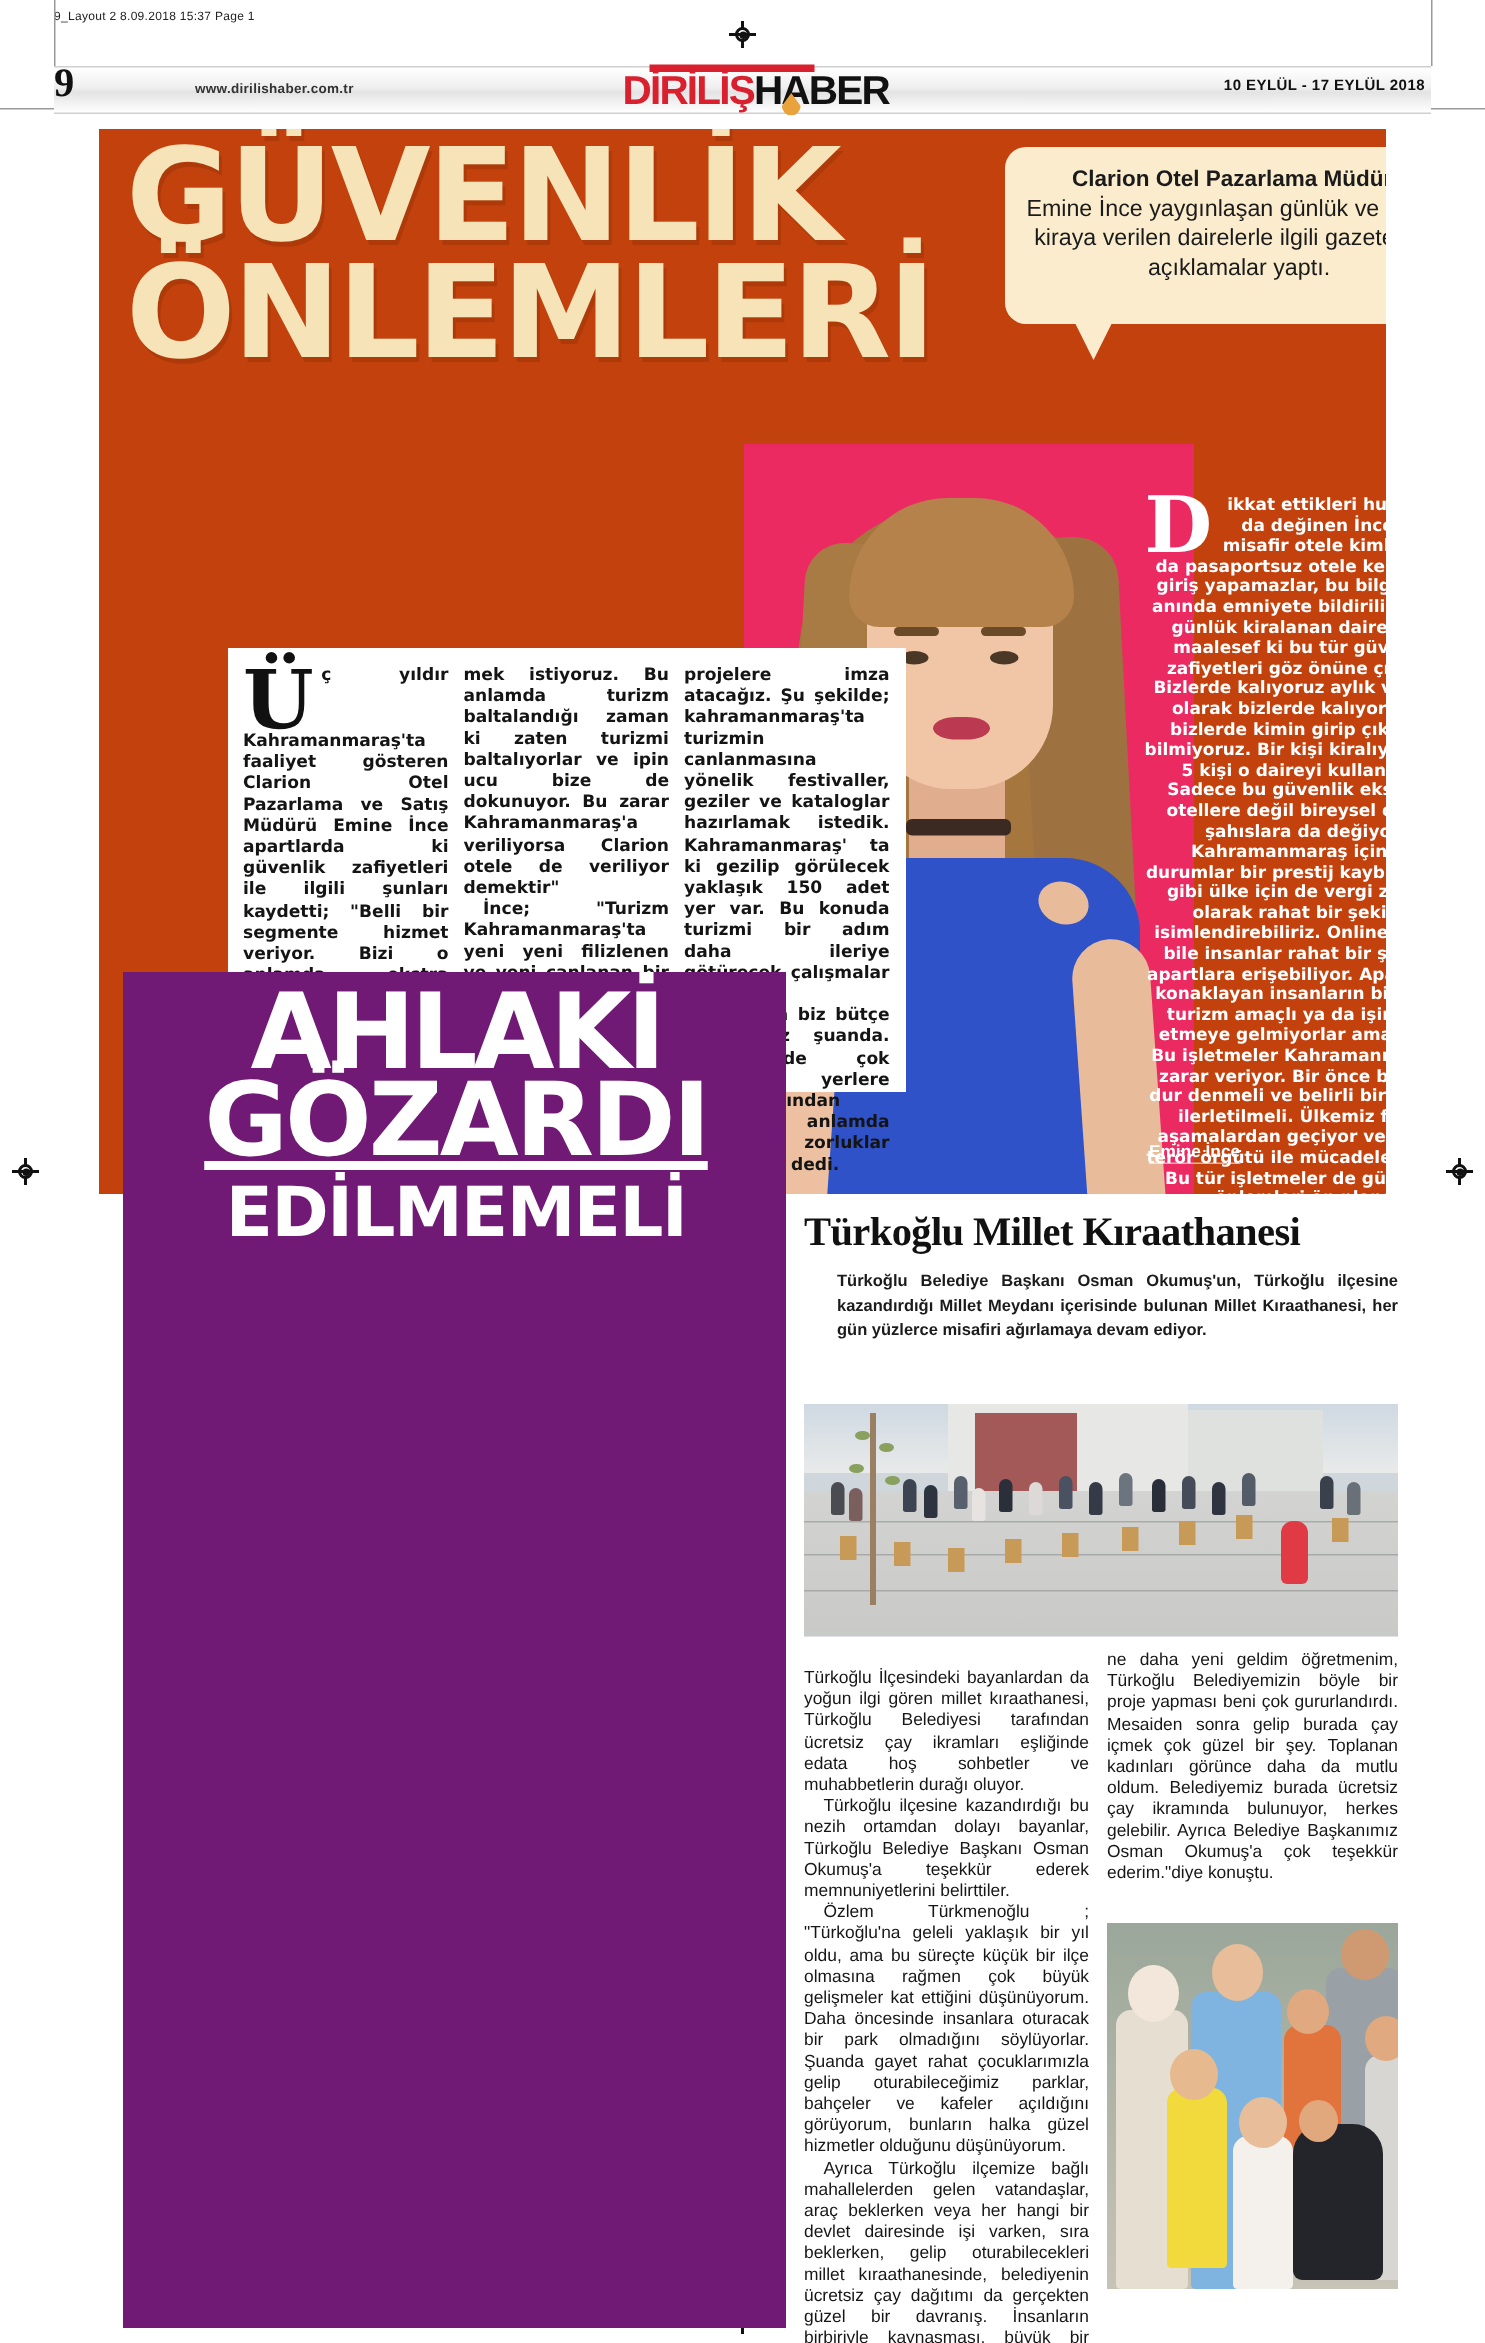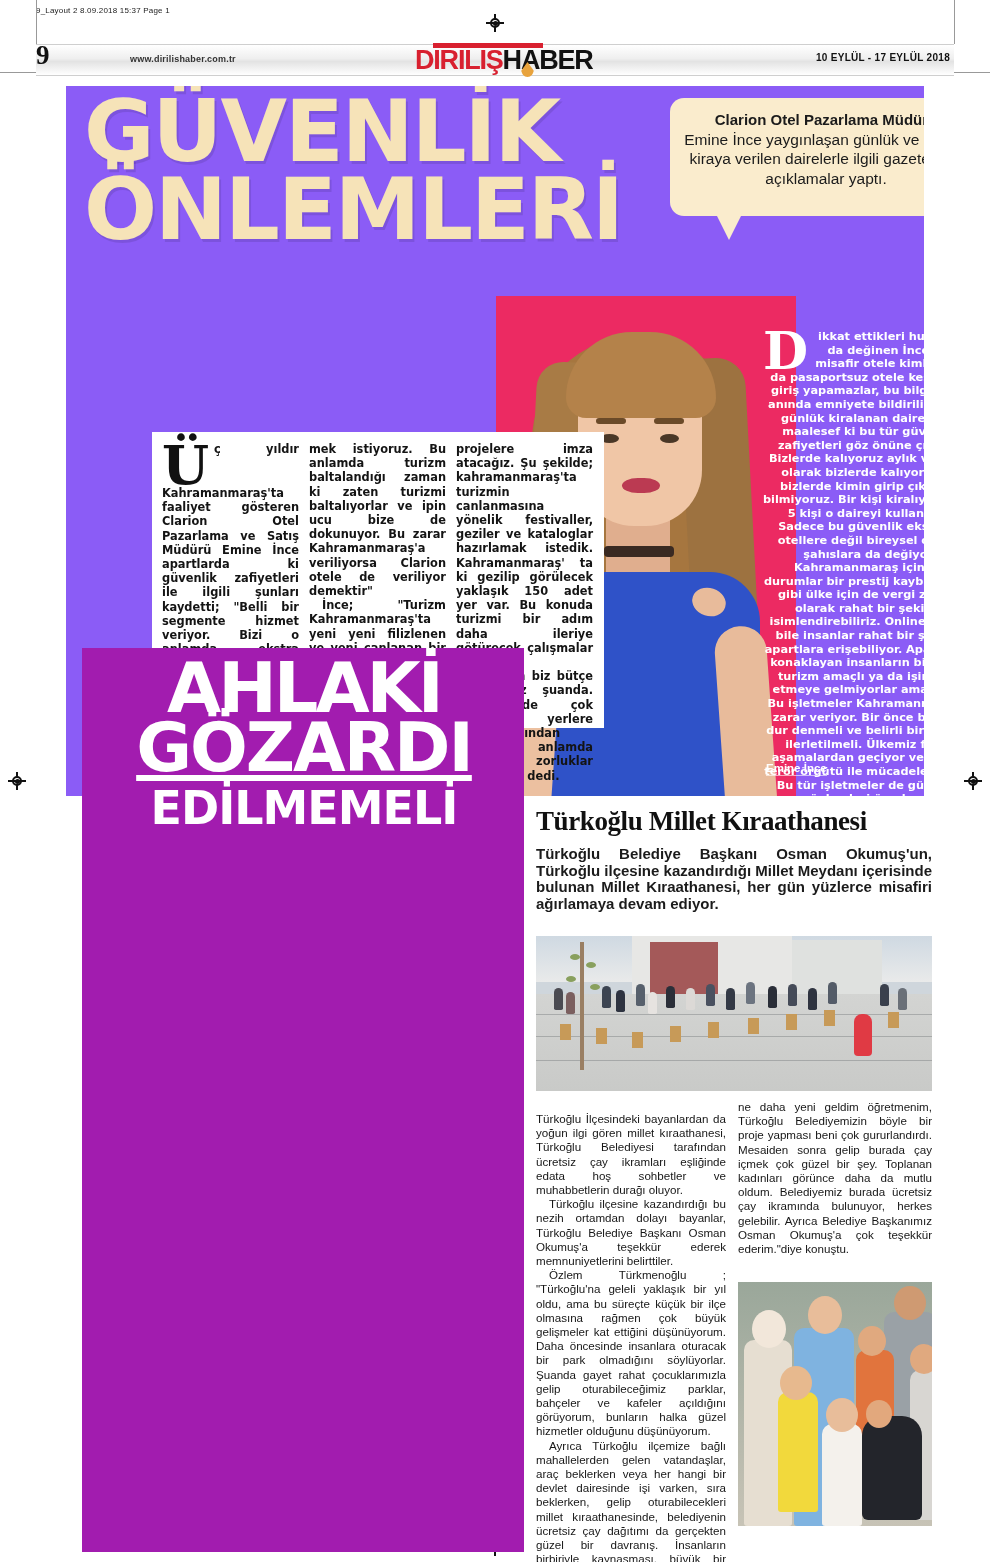--- a/index.html
+++ b/index.html
@@ -77,21 +77,21 @@
     clip-path: polygon(50% 0, 100% 60%, 85% 100%, 15% 100%, 0 60%);
   }
   .issue-date {
     position:absolute; right:40px; top:52px;
     font-size:10px; font-weight:bold; color:#111; letter-spacing:.3px;
   }
 
   
   .pink-block{
     position:absolute; left:66px; top:86px; width:858px; height:710px;
-    background:#8b5cf6; overflow:hidden;
+    background:#c2410c; overflow:hidden;
   }
   .headline-1{
     position:absolute; left:18px; top:6px; width:600px;
     color:#f6e3b8;
     font-family:"DejaVu Sans", sans-serif;
     font-weight:bold; font-size:86px; line-height:78px;
     letter-spacing:-2px;
     text-shadow:2px 3px 0 rgba(0,0,0,.10);
   }
   .headline-1 .w{ color:#ffffff; display:block; font-size:80px; letter-spacing:-1px;}
@@ -204,21 +204,21 @@
     text-align:center; font-family:"DejaVu Sans", sans-serif;
   }
   .dropcap-w{
     float:left; font-family:"DejaVu Serif", serif; font-weight:bold;
     font-size:52px; line-height:38px; padding:2px 5px 0 0; color:#ffffff;
   }
 
   
   .black-block{
     position:absolute; left:82px; top:648px; width:442px; height:904px;
-    background:#a21caf; overflow:hidden;
+    background:#701a75; overflow:hidden;
   }
   .headline-2{
     position:absolute; left:14px; top:10px; width:416px;
     color:#ffffff; font-family:"DejaVu Sans", sans-serif;
     font-weight:bold; font-size:66px; line-height:60px; letter-spacing:-2px;
     text-align:center;
   }
   .headline-2 span{ display:block; }
   .h2-l1{ font-size:70px; letter-spacing:-3px; }
   .h2-l2{ font-size:63px; }
@@ -228,22 +228,22 @@
   
   .turk{
     position:absolute; left:536px; top:806px; width:396px;
   }
   .turk-head{
     font-family:"Liberation Serif", serif;
     font-weight:bold; font-size:27px; line-height:31px; color:#111;
     letter-spacing:-.4px;
   }
   .turk-stand{
-    margin-top:9px; font-size:15px; line-height:16.5px;
-    font-weight:bold; color:#1b1b1b; text-align:justify;
+    margin-top:9px; font-size:11px; line-height:16.5px;
+    font-weight:bold; color:#1b1b1b; text-align:justify;margin-left:22px;
   }
   .turk-photo1{
     position:absolute; left:536px; top:936px; width:396px; height:155px;
     overflow:hidden; background:#cfd6dc;
   }
   .tp-sky{ position:absolute; left:0; top:0; width:100%; height:46px;
     background:linear-gradient(to bottom,#cfd9e2,#e9eaea); }
   .tp-bld{ position:absolute; left:96px; top:0; width:160px; height:62px; background:#e7e7e5; }
   .tp-bld2{ position:absolute; left:256px; top:4px; width:90px; height:56px; background:#dfe1df; }
   .tp-glass{ position:absolute; left:114px; top:6px; width:68px; height:52px;

